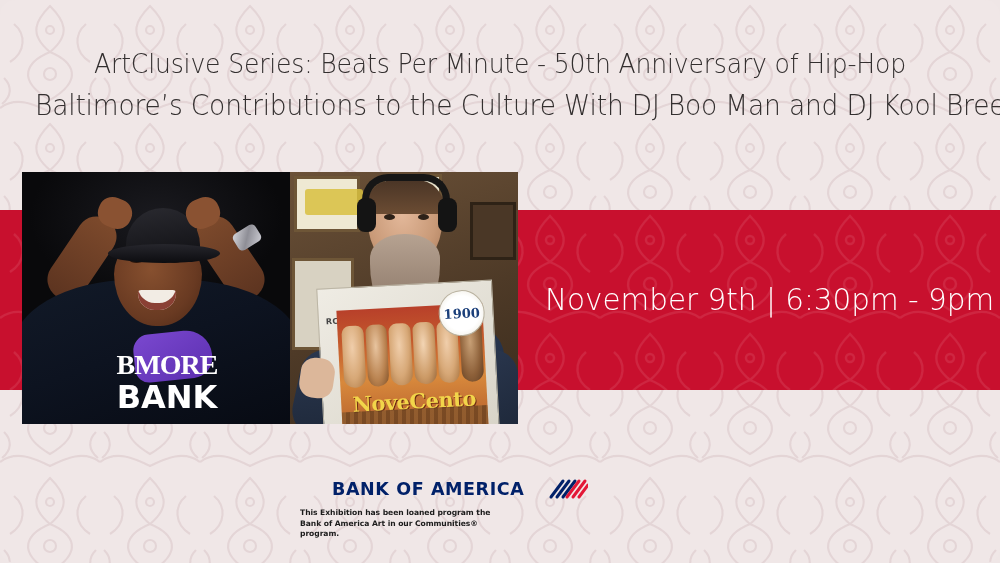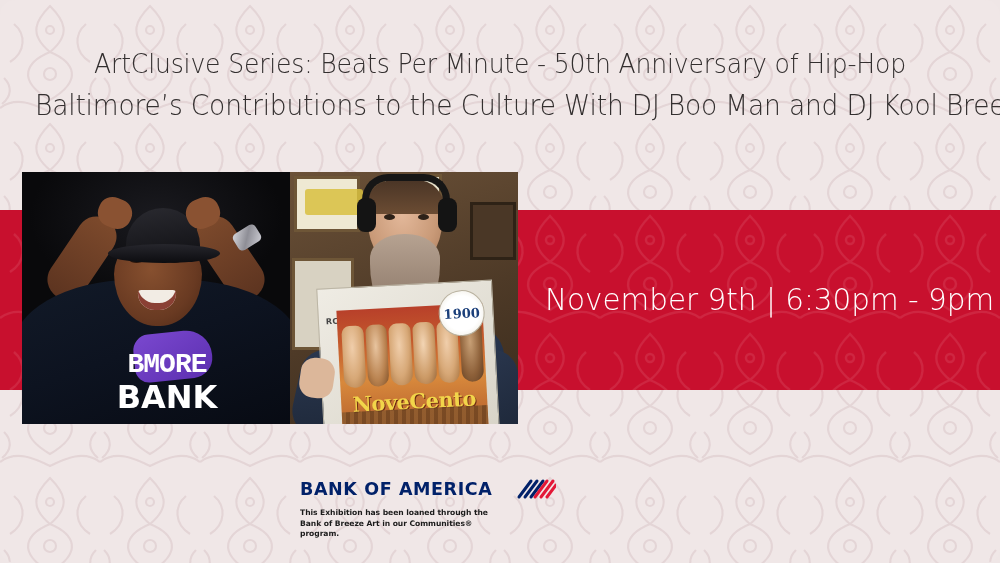--- a/index.html
+++ b/index.html
@@ -200,21 +200,21 @@
     background: linear-gradient(150deg, #7a48cf 0%, #5c2fb0 100%);
     border-radius: 16px 26px 20px 14px;
     transform: rotate(-6deg);
   }
   .dj1-tee-line1 {
     position: absolute;
     left: 70px; top: 178px;
     width: 150px;
     text-align: center;
     color: #ffffff;
-    font-family: Liberation Mono, monospace;
+    font-family: Liberation Serif, serif;
     font-weight: bold;
     font-size: 28px;
     letter-spacing: -1px;
     line-height: 30px;
   }
   .dj1-tee-line2 {
     position: absolute;
     left: 70px; top: 208px;
     width: 150px;
     text-align: center;
@@ -405,20 +405,21 @@
   .boa {
     position: absolute;
     left: 300px;
     top: 10px;
     width: 222px;
   }
   .boa-lockup {
     display: flex;
     align-items: center;
     gap: 24px;
+    margin-left: 32px;
   }
   .boa-word {
     color: #012169;
     font-family: "DejaVu Sans", "Liberation Sans", sans-serif;
     font-weight: bold;
     font-size: 17.5px;
     letter-spacing: 0.6px;
     white-space: nowrap;
   }
   .boa-flag { flex: 0 0 auto; }
@@ -558,18 +559,18 @@
           <g stroke-linecap="round">
             <path d="M3 21 L15 5" stroke="#012169" stroke-width="3"></path>
             <path d="M9 21 L21 5" stroke="#012169" stroke-width="3"></path>
             <path d="M15 21 L27 5" stroke="#012169" stroke-width="3"></path>
             <path d="M19 21 L31 5" stroke="#e31837" stroke-width="3"></path>
             <path d="M25 21 L37 5" stroke="#e31837" stroke-width="3"></path>
             <path d="M31 21 L40 9" stroke="#e31837" stroke-width="3"></path>
           </g>
         </svg>
       </div>
-      <div class="boa-caption">This Exhibition has been loaned through the Bank of Breeze Art in our Communities® program.</div>
+      <div class="boa-caption">This Exhibition has been loaned program the Bank of America Art in our Communities® program.</div>
     </div>
 
   </div>
 
 </div>
 
 </body></html>

